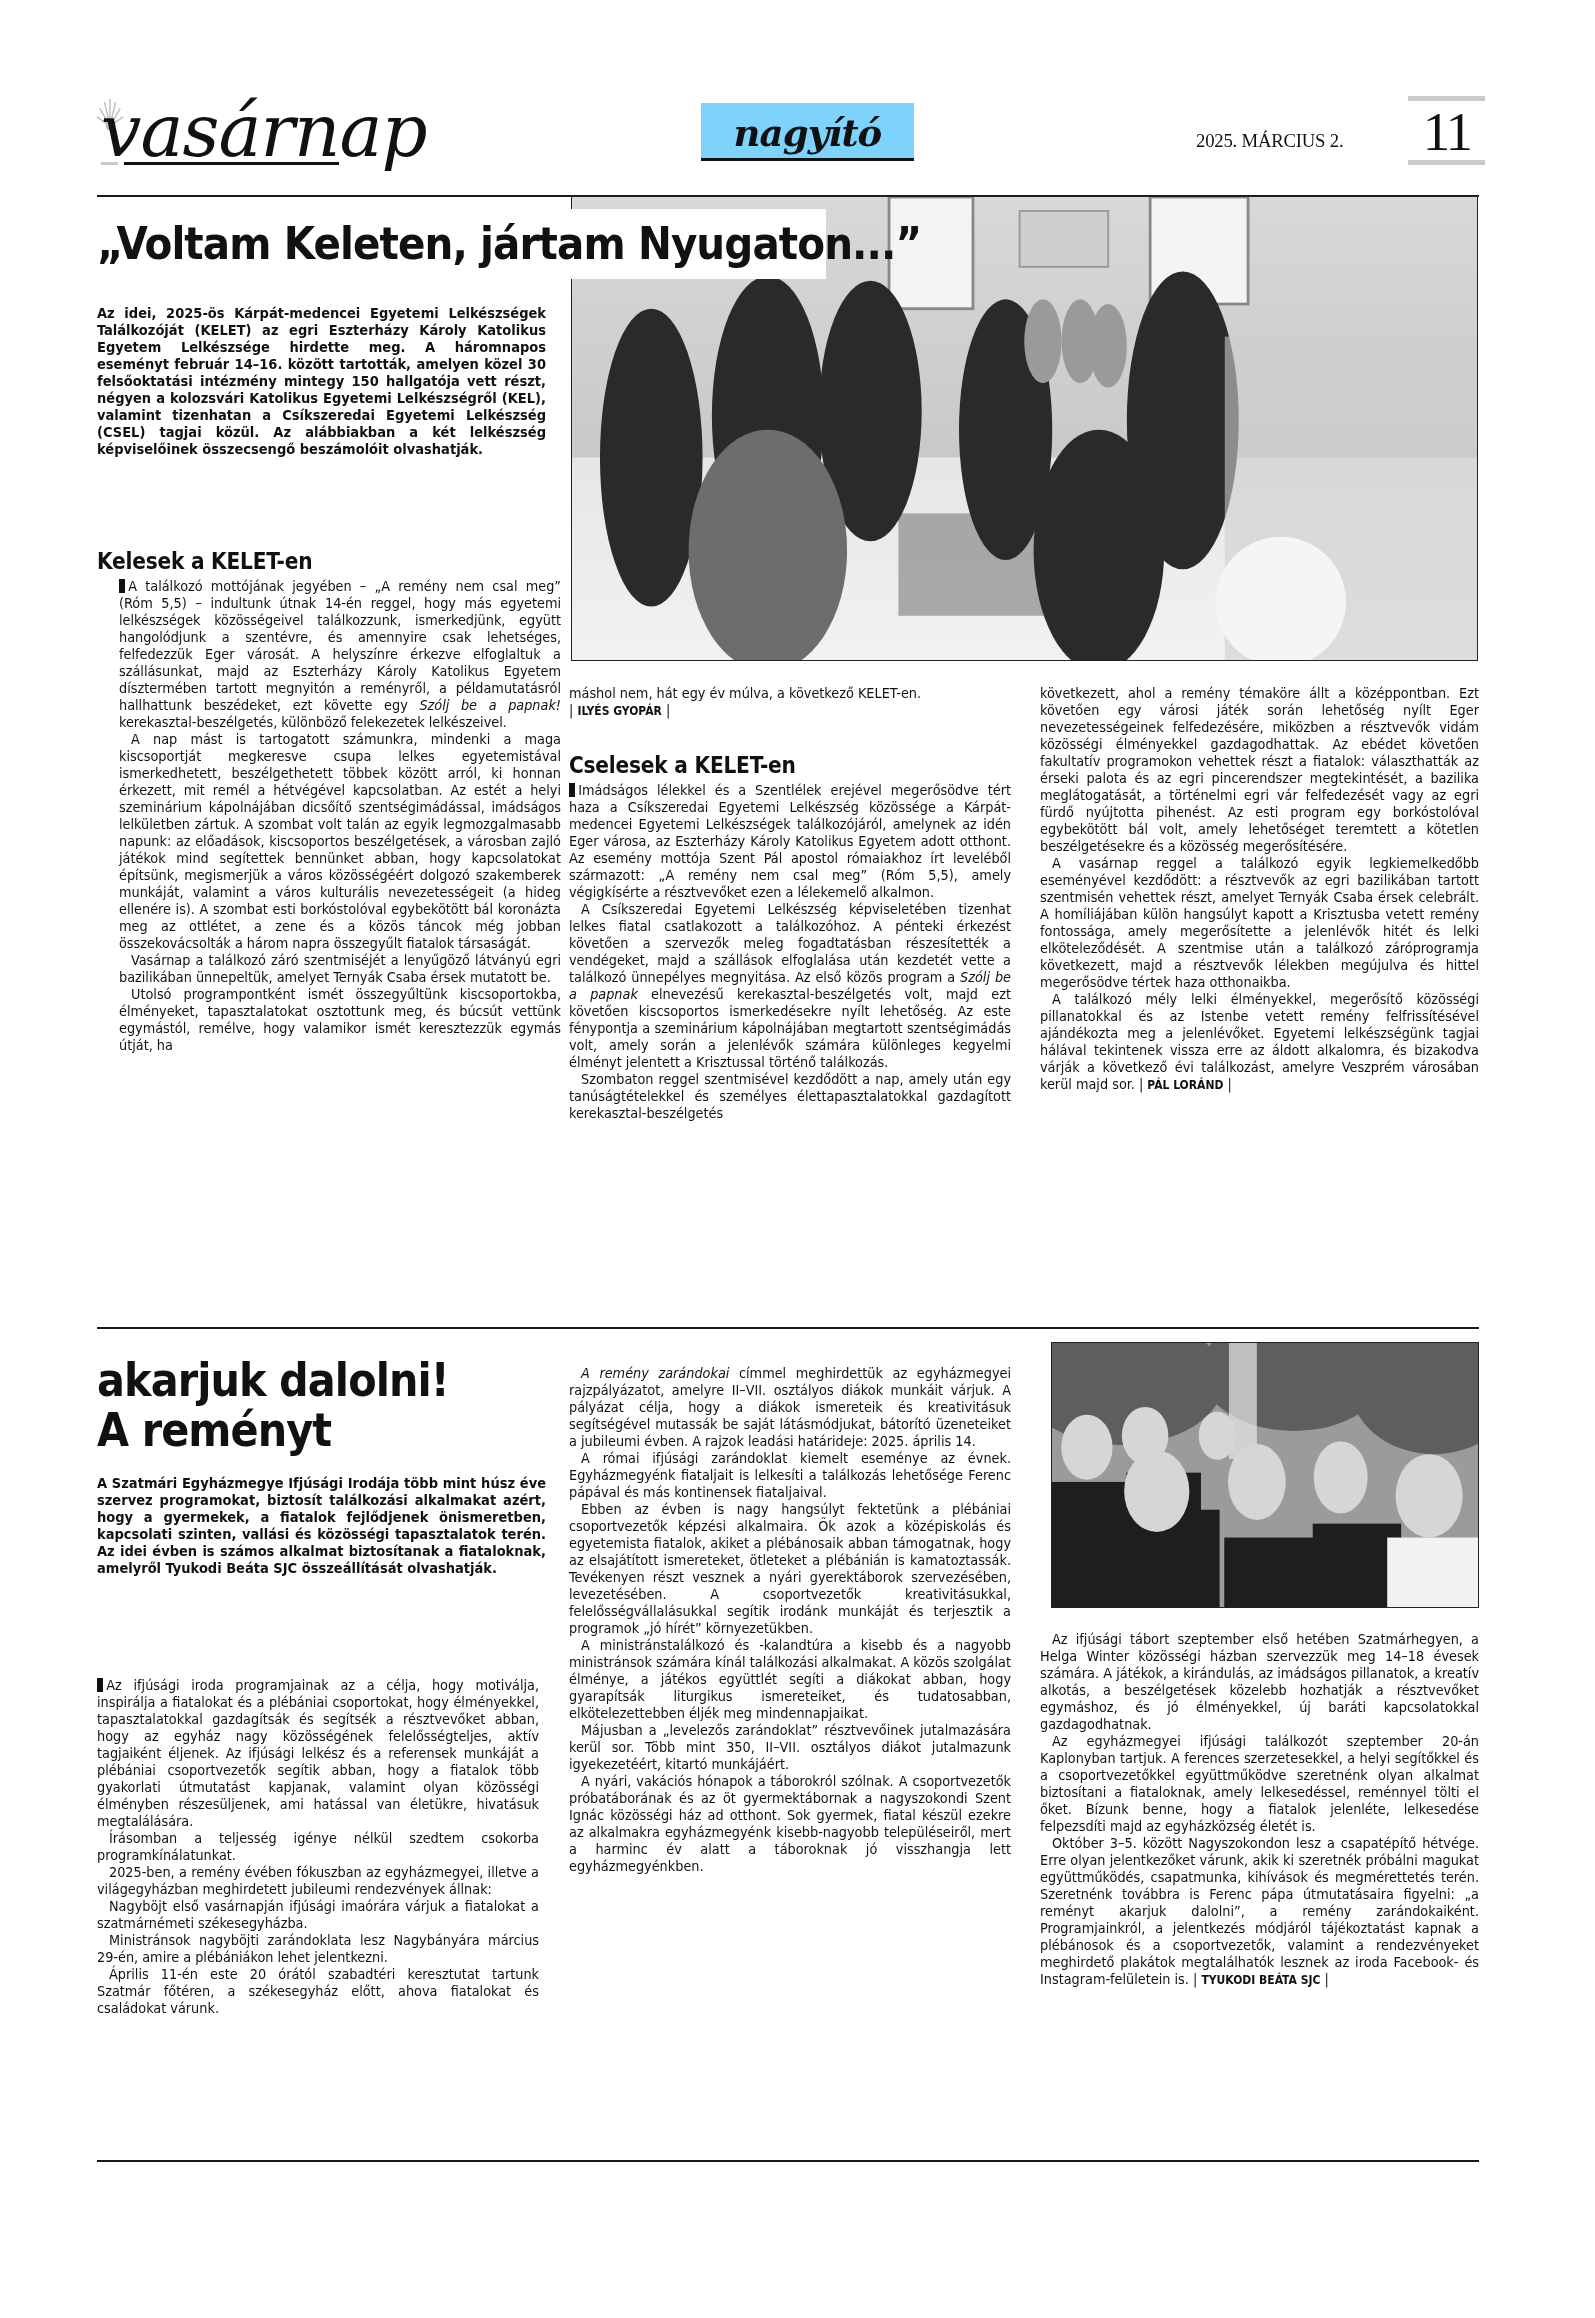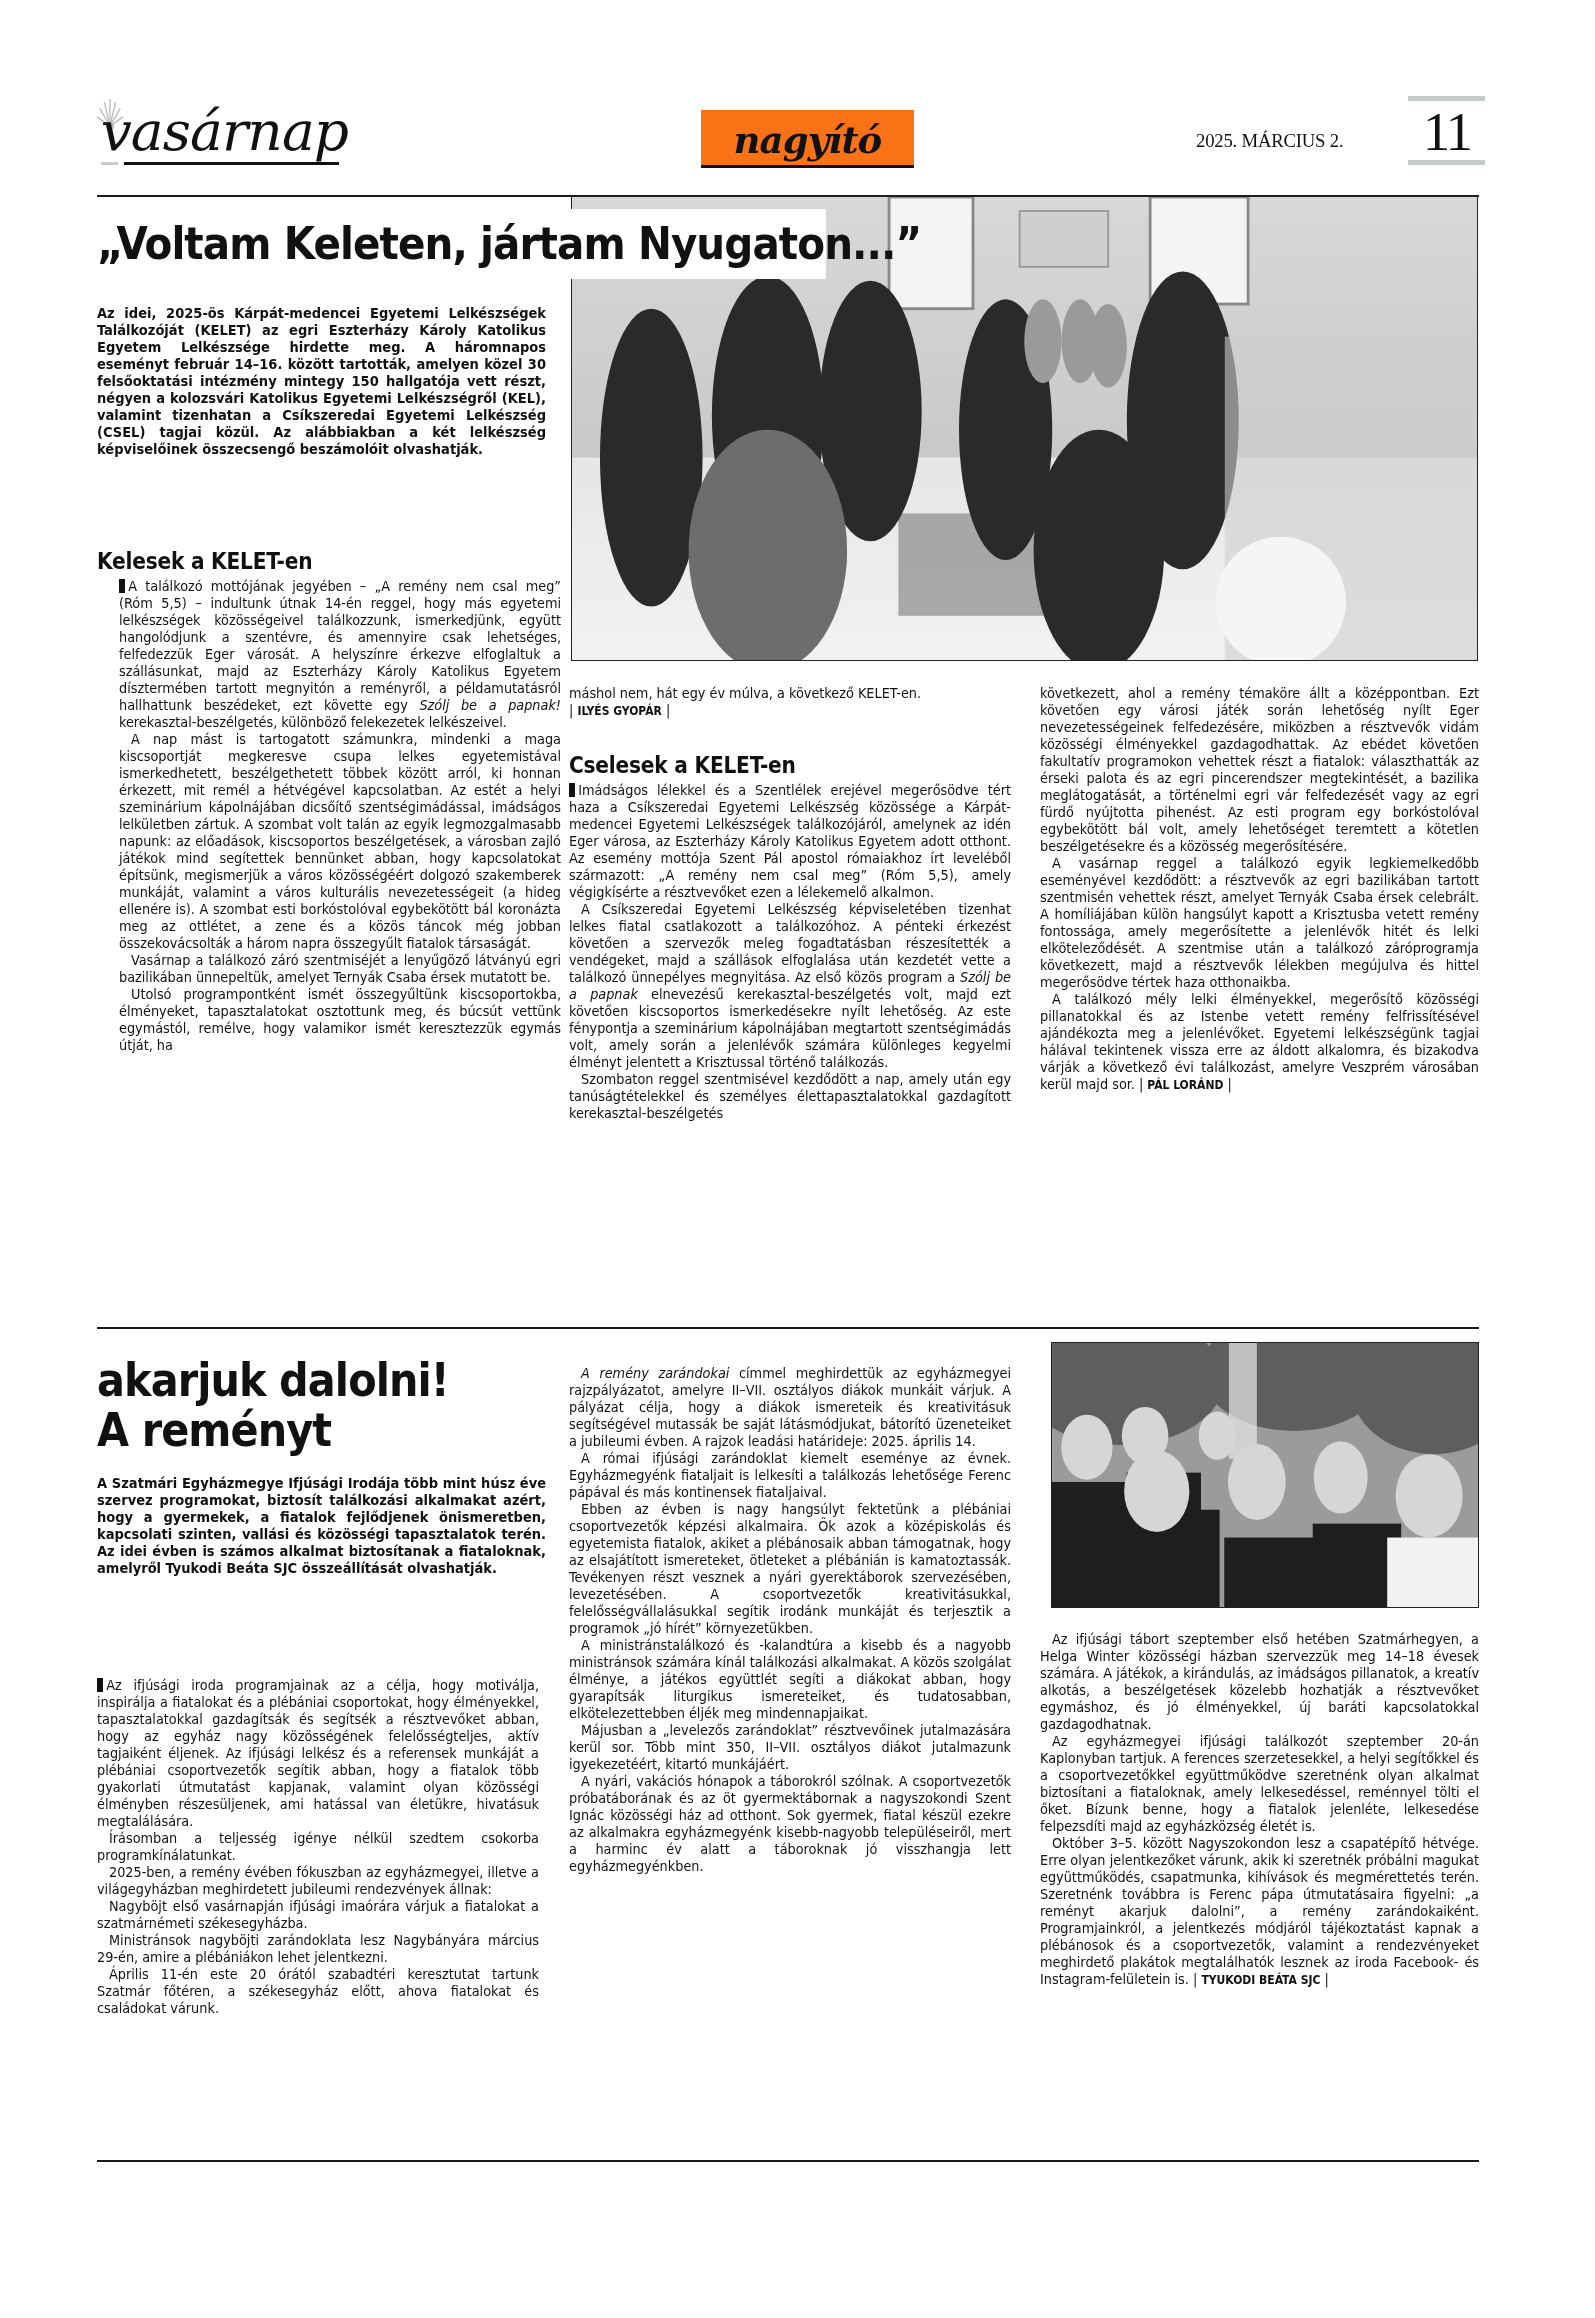--- a/index.html
+++ b/index.html
@@ -4,25 +4,25 @@
 <style>
   * { box-sizing: border-box; margin: 0; padding: 0; }
   html, body { width: 1595px; height: 2319px; background: #ffffff; overflow: hidden; }
   body { position: relative; font-family: "DejaVu Sans Condensed", "DejaVu Sans", "Liberation Sans", sans-serif; color: #111; }
 
   .abs { position: absolute; }
 
   
   .logo-wrap { left: 96px; top: 98px; width: 252px; height: 75px; }
   .logo-sun { position: absolute; left: 0; top: 0; width: 28px; height: 33px; }
-  .logo-text { position: absolute; left: 4.7px; top: 4.7px; font-family: "DejaVu Serif", "Liberation Serif", serif; font-style: italic; font-size: 55px; line-height: 56px; letter-spacing: -0.9px; color: #111; }
+  .logo-text { position: absolute; left: 4.7px; top: 4.7px; font-family: "DejaVu Serif", "Liberation Serif", serif; font-style: italic; font-size: 72px; line-height: 56px; letter-spacing: -0.9px; color: #111; }
   .logo-underline { position: absolute; left: 28px; top: 64px; width: 215px; height: 3.3px; background: #111; }
   .logo-underline-grey { position: absolute; left: 4.7px; top: 64px; width: 17px; height: 3.3px; background: #c7cbcc; }
 
-  .section-box { left: 701px; top: 110px; width: 213px; height: 58px; background: #f97316; border-bottom: 3.7px solid #111; }
+  .section-box { left: 701px; top: 103px; width: 213px; height: 58px; background: #7dd3fc; border-bottom: 3.7px solid #111; }
   .section-label { position: absolute; left: 0; right: 0; top: 9.3px; text-align: center; font-family: "DejaVu Serif", "Liberation Serif", serif; font-style: italic; font-weight: bold; font-size: 37px; line-height: 42px; color: #111; letter-spacing: -0.9px; }
 
   .issue-date { left: 1196px; top: 129px; width: 178px; font-family: "Liberation Serif", "DejaVu Serif", serif; font-size: 18.7px; line-height: 23.4px; color: #111; letter-spacing: -0.2px; }
   .page-num-wrap { left: 1408px; top: 96px; width: 77px; height: 65px; }
   .page-num-bar { position: absolute; left: 0; width: 77px; height: 4.7px; background: #c7cbcc; }
   .page-num { position: absolute; left: 0; right: 0; top: 8.4px; text-align: center; font-family: "Liberation Serif", "DejaVu Serif", serif; font-size: 55px; line-height: 55px; color: #111; letter-spacing: -2.8px; }
 
   .rule { background: #1a1a1a; height: 2.3px; }
 
   

